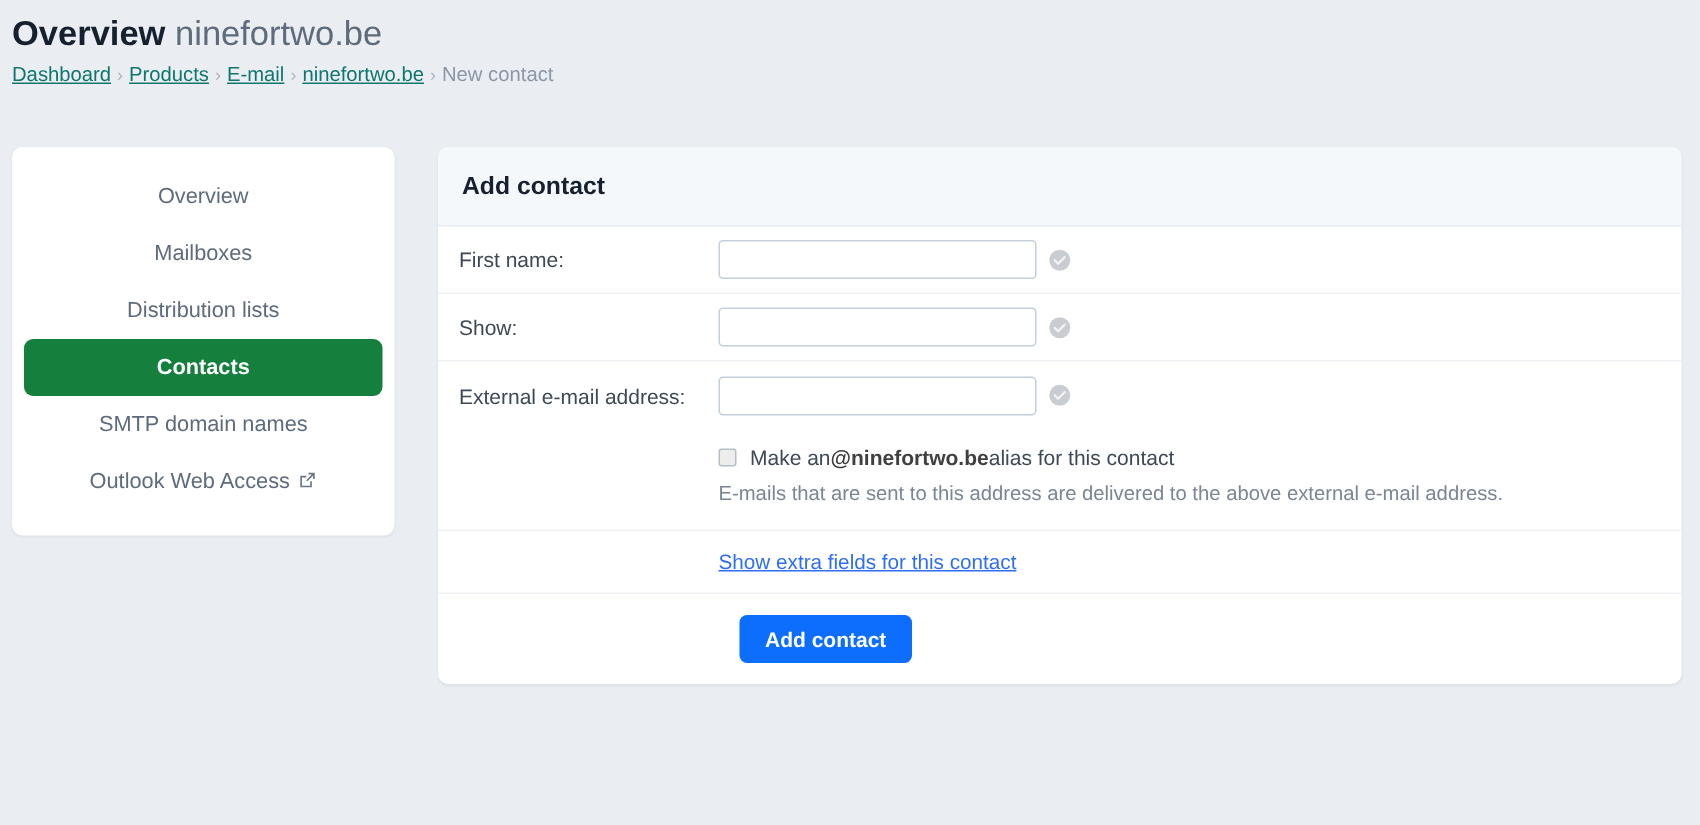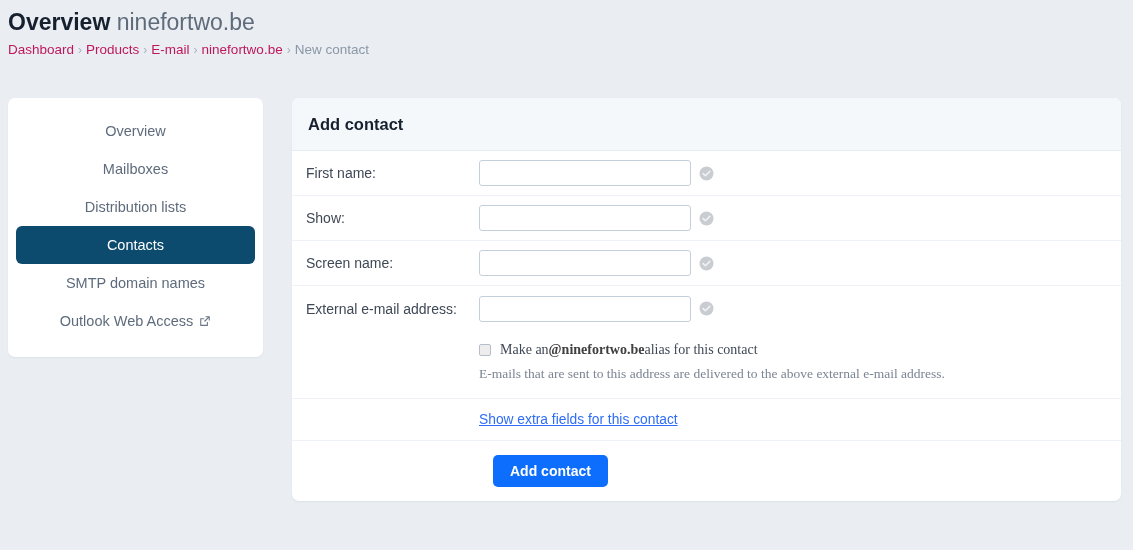--- a/index.html
+++ b/index.html
@@ -18,21 +18,21 @@
     color: #5f6b7a; font-weight: 400; white-space: nowrap;
   }
   #page-title .strong { font-weight: 700; color: #17202e; }
 
   #breadcrumb {
     margin-top: 5px;
     font-size: 13.5px; line-height: 17px;
     color: #8c97a5; white-space: nowrap;
   }
   #breadcrumb a {
-    color: #be185d; cursor: pointer;
+    color: #0f766e; text-decoration: underline; cursor: pointer;
   }
   #breadcrumb .sep { color: #a9b2bf; margin: 0 4px; font-size: 12px; }
   #breadcrumb .current { color: #8c97a5; }
 
   
   #sidebar {
     position: absolute; left: 8px; top: 98px;
     width: 255px;
     background: #fff;
     border-radius: 7px;
@@ -44,21 +44,21 @@
     margin: 0 8px;
     padding: 9px 14px;
     font-size: 14.5px;
     line-height: 20px;
     color: #5e6b7c;
     border-radius: 6px;
     cursor: pointer;
     white-space: nowrap;
     text-align: center;
   }
-  .nav-item.active { background: #0c4a6e; color: #ffffff; }
+  .nav-item.active { background: #15803d; color: #ffffff; font-weight: bold; }
   .ext-icon { display: inline-block; margin-left: 6px; vertical-align: -1px; }
 
   
   #main-card {
     position: absolute; left: 292px; top: 98px;
     width: 829px;
     background: #ffffff;
     border-radius: 7px;
     box-shadow: 0 1px 2px rgba(30,50,80,.07);
     overflow: hidden;
@@ -96,21 +96,21 @@
     outline: none;
     font-family: "Liberation Sans", sans-serif;
     font-size: 13px;
     color: #333;
     padding: 0 6px;
   }
   .check-badge { margin-left: 8px; display: inline-flex; }
 
   .form-row.tall { min-height: 68px; align-items: flex-start; padding-top: 11px; padding-bottom: 11px; }
   .form-row.tall .row-label { padding-top: 2px; }
-  .stack { display: flex; flex-direction: column; gap: 8px; font-family: Liberation Serif, serif; }
+  .stack { display: flex; flex-direction: column; gap: 8px; }
   .check-line { display: flex; align-items: center; font-size: 14px; color: #3f4855; white-space: nowrap; }
   .cbox {
     width: 12px; height: 12px;
     border: 1px solid #b6bfc9;
     background: #ededed;
     border-radius: 2px;
     margin-right: 9px;
     cursor: pointer;
     flex: 0 0 auto;
   }
@@ -186,32 +186,20 @@
           <input type="text" class="text-input" placeholder="" style="">
           <span class="check-badge">
             <svg width="15" height="15" viewBox="0 0 15 15">
               <circle cx="7.5" cy="7.5" r="7" fill="#c9cdd2"></circle>
               <path d="M4.2 7.6l2.2 2.2 4.4-4.4" stroke="#f2f3f4" stroke-width="1.5" fill="none" stroke-linecap="round" stroke-linejoin="round"></path>
             </svg>
           </span>
         </div>
       </div>
       <div class="form-row">
-        <div class="row-label">Screen name:</div>
-        <div class="row-field">
-          <input type="text" class="text-input" placeholder="" style="">
-          <span class="check-badge">
-            <svg width="15" height="15" viewBox="0 0 15 15">
-              <circle cx="7.5" cy="7.5" r="7" fill="#c9cdd2"></circle>
-              <path d="M4.2 7.6l2.2 2.2 4.4-4.4" stroke="#f2f3f4" stroke-width="1.5" fill="none" stroke-linecap="round" stroke-linejoin="round"></path>
-            </svg>
-          </span>
-        </div>
-      </div>
-      <div class="form-row">
         <div class="row-label">External e-mail address:</div>
         <div class="row-field">
           <input type="text" class="text-input" placeholder="" style="">
           <span class="check-badge">
             <svg width="15" height="15" viewBox="0 0 15 15">
               <circle cx="7.5" cy="7.5" r="7" fill="#c9cdd2"></circle>
               <path d="M4.2 7.6l2.2 2.2 4.4-4.4" stroke="#f2f3f4" stroke-width="1.5" fill="none" stroke-linecap="round" stroke-linejoin="round"></path>
             </svg>
           </span>
         </div>

